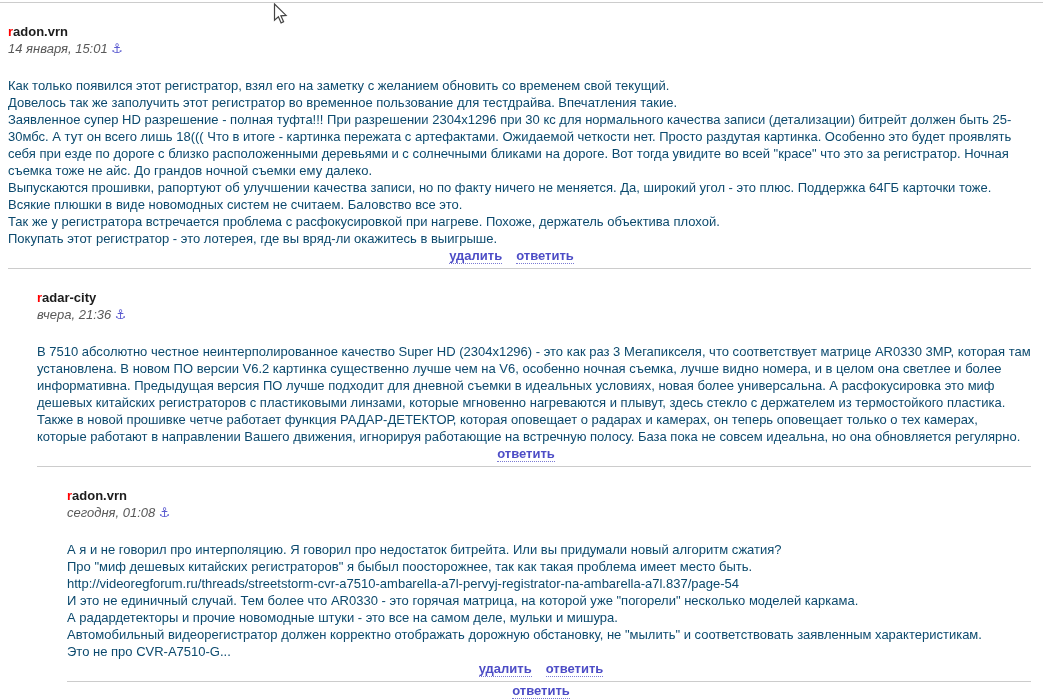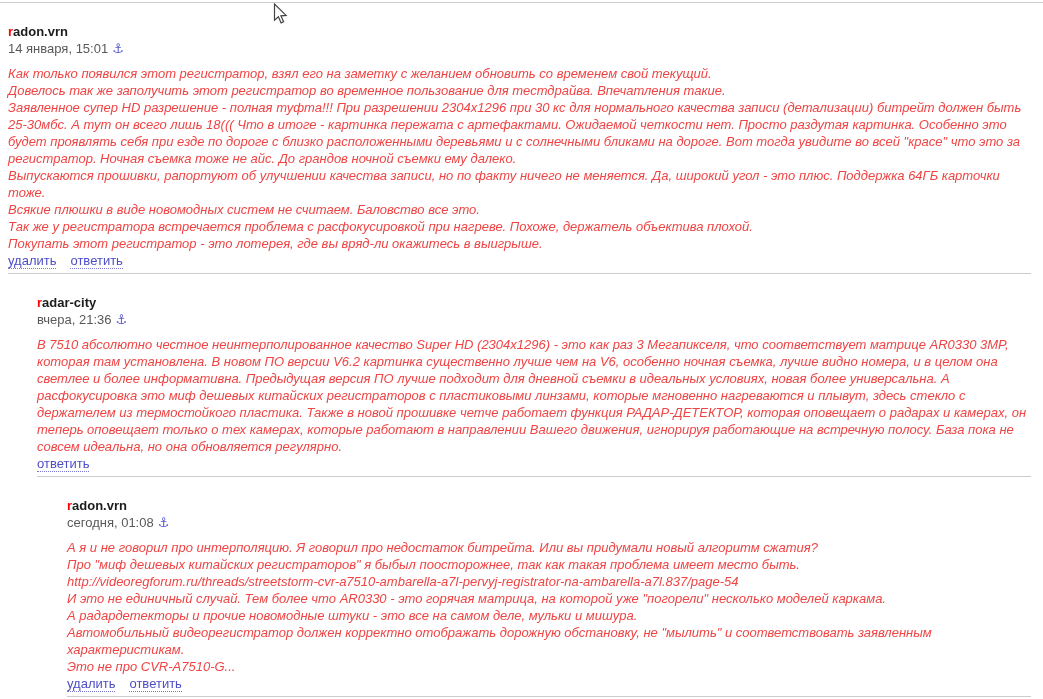--- a/index.html
+++ b/index.html
@@ -27,37 +27,37 @@
     margin: 20px 0 0 0;
     flex-direction: column;
   }
   .username {
     font-weight: bold; color: #1c1c1c; text-decoration: none; cursor: pointer;
   }
   .username .initial { color: #ff0000; }
   .username.underlined .initial { text-decoration: underline; }
   .username.underlined .rest { text-decoration: underline; }
 
-  .meta { color: #595959; white-space: nowrap; }
+  .meta { color: #595959; white-space: nowrap; font-style: italic; }
   .anchor {
     color: #5b5bd0; text-decoration: none; cursor: pointer;
     margin-left: 4px; font-size: 13px;
   }
 
   .comment-body {
-    margin: 8px 0 0 0;
+    margin: 20px 0 0 0;
     white-space: pre-line;
-    color: #ef4444;
-    font-style: italic;
+    color: #0c4a6e;
   }
 
   .comment-actions {
     margin: 1px 16px 5px 0;
-    text-align: left;
+    text-align: center;
     line-height: 15px;
+    font-weight: bold;
   }
   .action {
     color: #4d4dc6; text-decoration: none; cursor: pointer;
     border-bottom: 1px dotted #7a7ad4;
   }
   .action + .action { margin-left: 14px; }
 
   .cursor { position: absolute; left: 273px; top: 3px; z-index: 10; }
 </style>
 </head>

